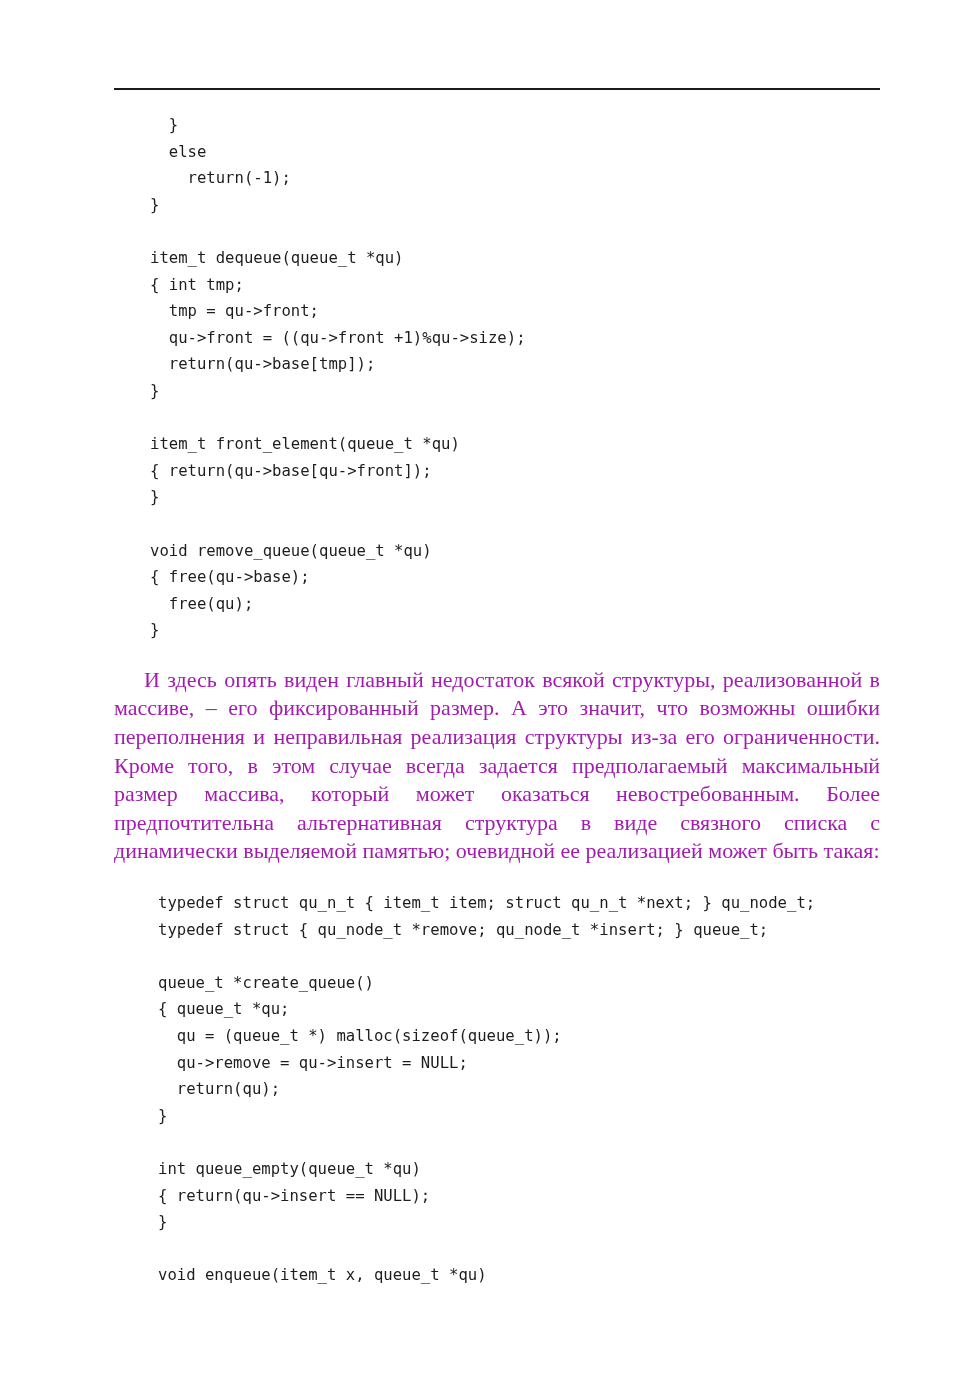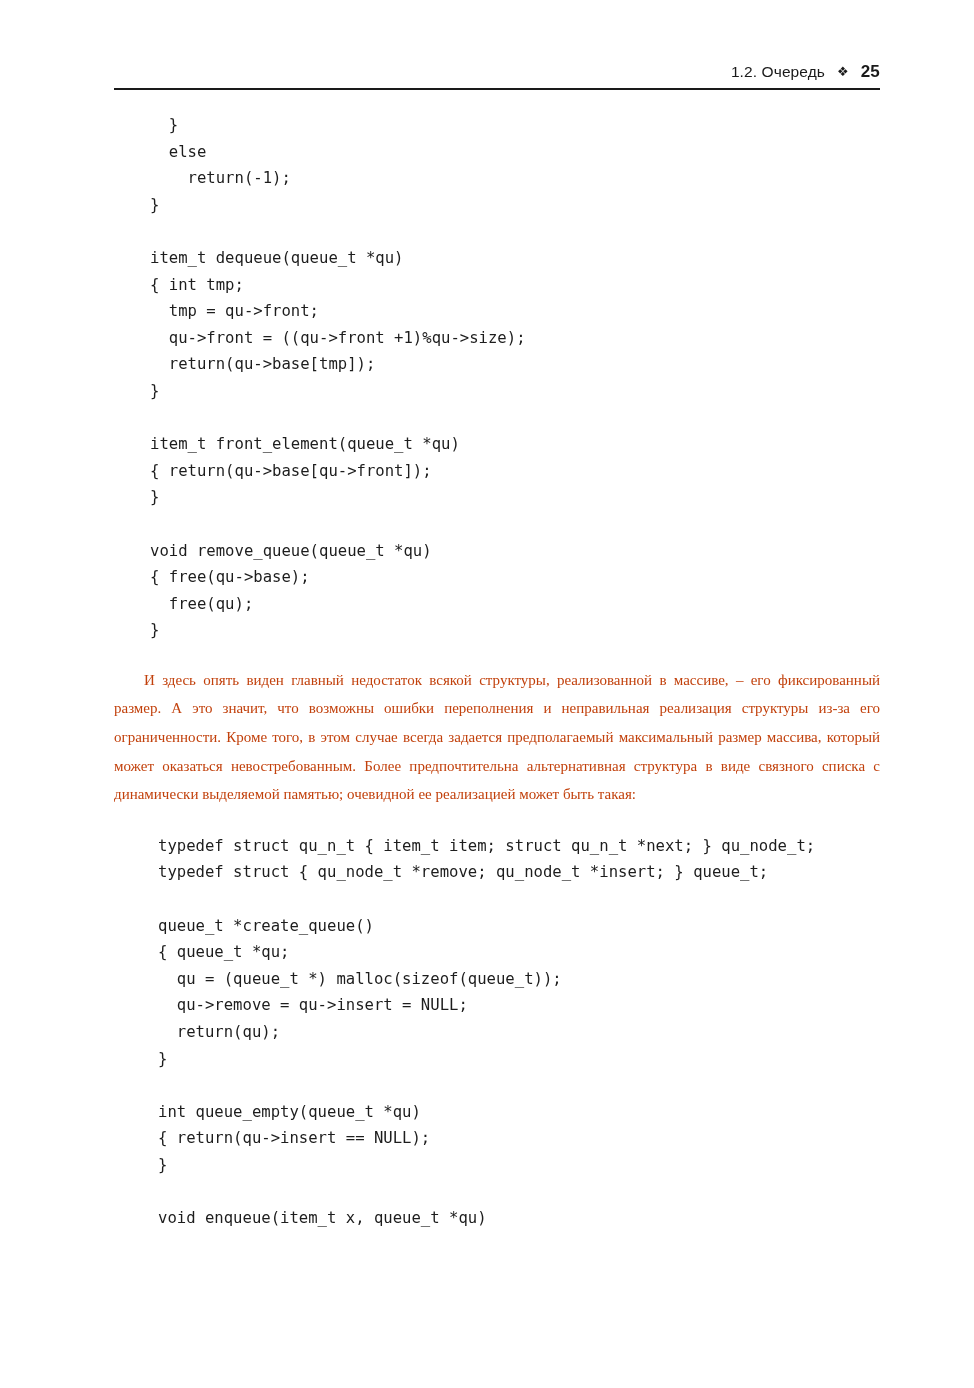--- a/index.html
+++ b/index.html
@@ -74,39 +74,34 @@
   pre.code.block1 {
     margin-left: 36px;
   }
   pre.code.block2 {
     margin-left: 44px;
   }
 
   p.para {
     margin: 0;
     font-family: "Liberation Serif", serif;
-    font-size: 15px;
+    font-size: 22px;
     line-height: 28.6px;
     text-align: justify;
     text-indent: 30px;
-    color: #c2410c;
+    color: #a21caf;
   }
   .gap-after-code { height: 22px; }
   .gap-after-para { height: 24px; }
 </style>
 </head>
 <body>
 
 <div class="page">
 
-  <div class="header">
-    <span class="chapter">1.2. Очередь</span>
-    <span class="diamond">❖</span>
-    <span class="pageno">25</span>
-  </div>
   <div class="header-rule"></div>
 
   <div class="content">
 
     <pre class="code block1">  }
   else
     return(-1);
 }
 
 item_t dequeue(queue_t *qu)

